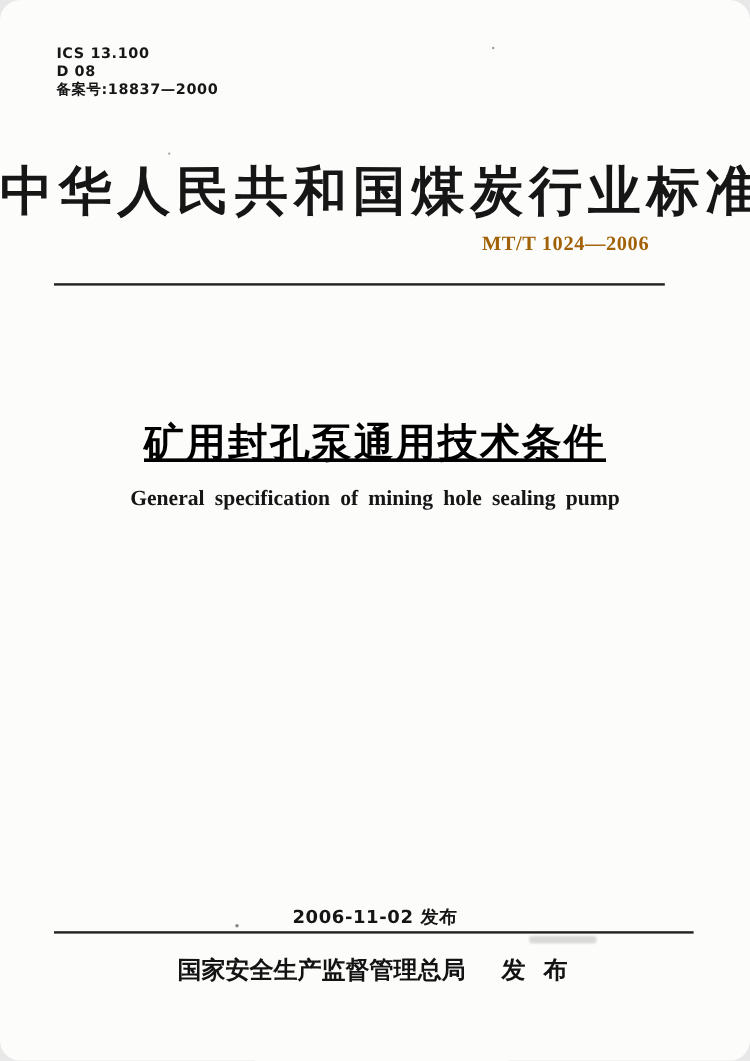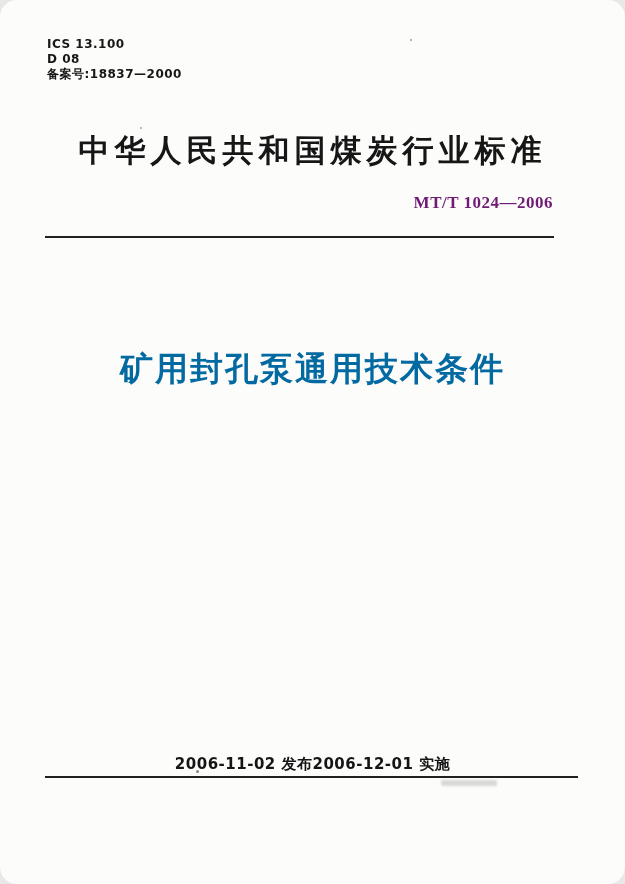--- a/index.html
+++ b/index.html
@@ -42,37 +42,37 @@
   .mt-logo svg { display: block; }
 
   
   .standard-type {
     position: absolute;
     top: 130px;
     left: 0;
     width: 625px;
     margin: 0;
     text-align: center;
-    font-size: 31px;
+    font-size: 44px;
     font-weight: 700;
     letter-spacing: 5px;
     color: #161616;
     white-space: nowrap;
   }
 
   
   .std-number {
     position: absolute;
     top: 193px;
-    right: 72px;
+    right: 84px;
     font-family: "Liberation Serif", "DejaVu Serif", serif;
     font-size: 17px;
     font-weight: bold;
     letter-spacing: 0.5px;
-    color: #701a75;
+    color: #a16207;
   }
 
   .rule {
     position: absolute;
     height: 2px;
     background: #212121;
   }
   .rule-top    { top: 236px; left: 45px; width: 509px; }
   .rule-bottom { top: 776px; left: 45px; width: 533px; }
 
@@ -80,22 +80,23 @@
   .title-zh {
     position: absolute;
     top: 347px;
     left: 0;
     width: 625px;
     margin: 0;
     text-align: center;
     font-size: 33px;
     font-weight: 700;
     letter-spacing: 2px;
-    color: #0369a1;
+    color: #000000;
     white-space: nowrap;
+    text-decoration: underline;
   }
   .title-en {
     position: absolute;
     top: 405px;
     left: 0;
     width: 625px;
     margin: 0;
     text-align: center;
     font-family: "Liberation Serif", "DejaVu Serif", serif;
     font-size: 18px;
@@ -154,27 +155,31 @@
   </div>
 
 
   <h1 class="standard-type">中华人民共和国煤炭行业标准</h1>
 
   <div class="std-number">MT/T 1024—2006</div>
 
   <div class="rule rule-top"></div>
 
   <h2 class="title-zh">矿用封孔泵通用技术条件</h2>
+  <h3 class="title-en">General specification of mining hole sealing pump</h3>
 
   <div class="dates-row">
     <span>2006-11-02 发布</span>
-    <span>2006-12-01 实施</span>
   </div>
 
   <div class="rule rule-bottom"></div>
 
+  <div class="publisher-row">
+    <span>国家安全生产监督管理总局</span>
+    <span class="publish-label">发 布</span>
+  </div>
 
   <div class="artifact speck-1"></div>
   <div class="artifact speck-2"></div>
   <div class="artifact speck-3"></div>
   <div class="artifact smudge"></div>
 
 </div>
 
 </body></html>

